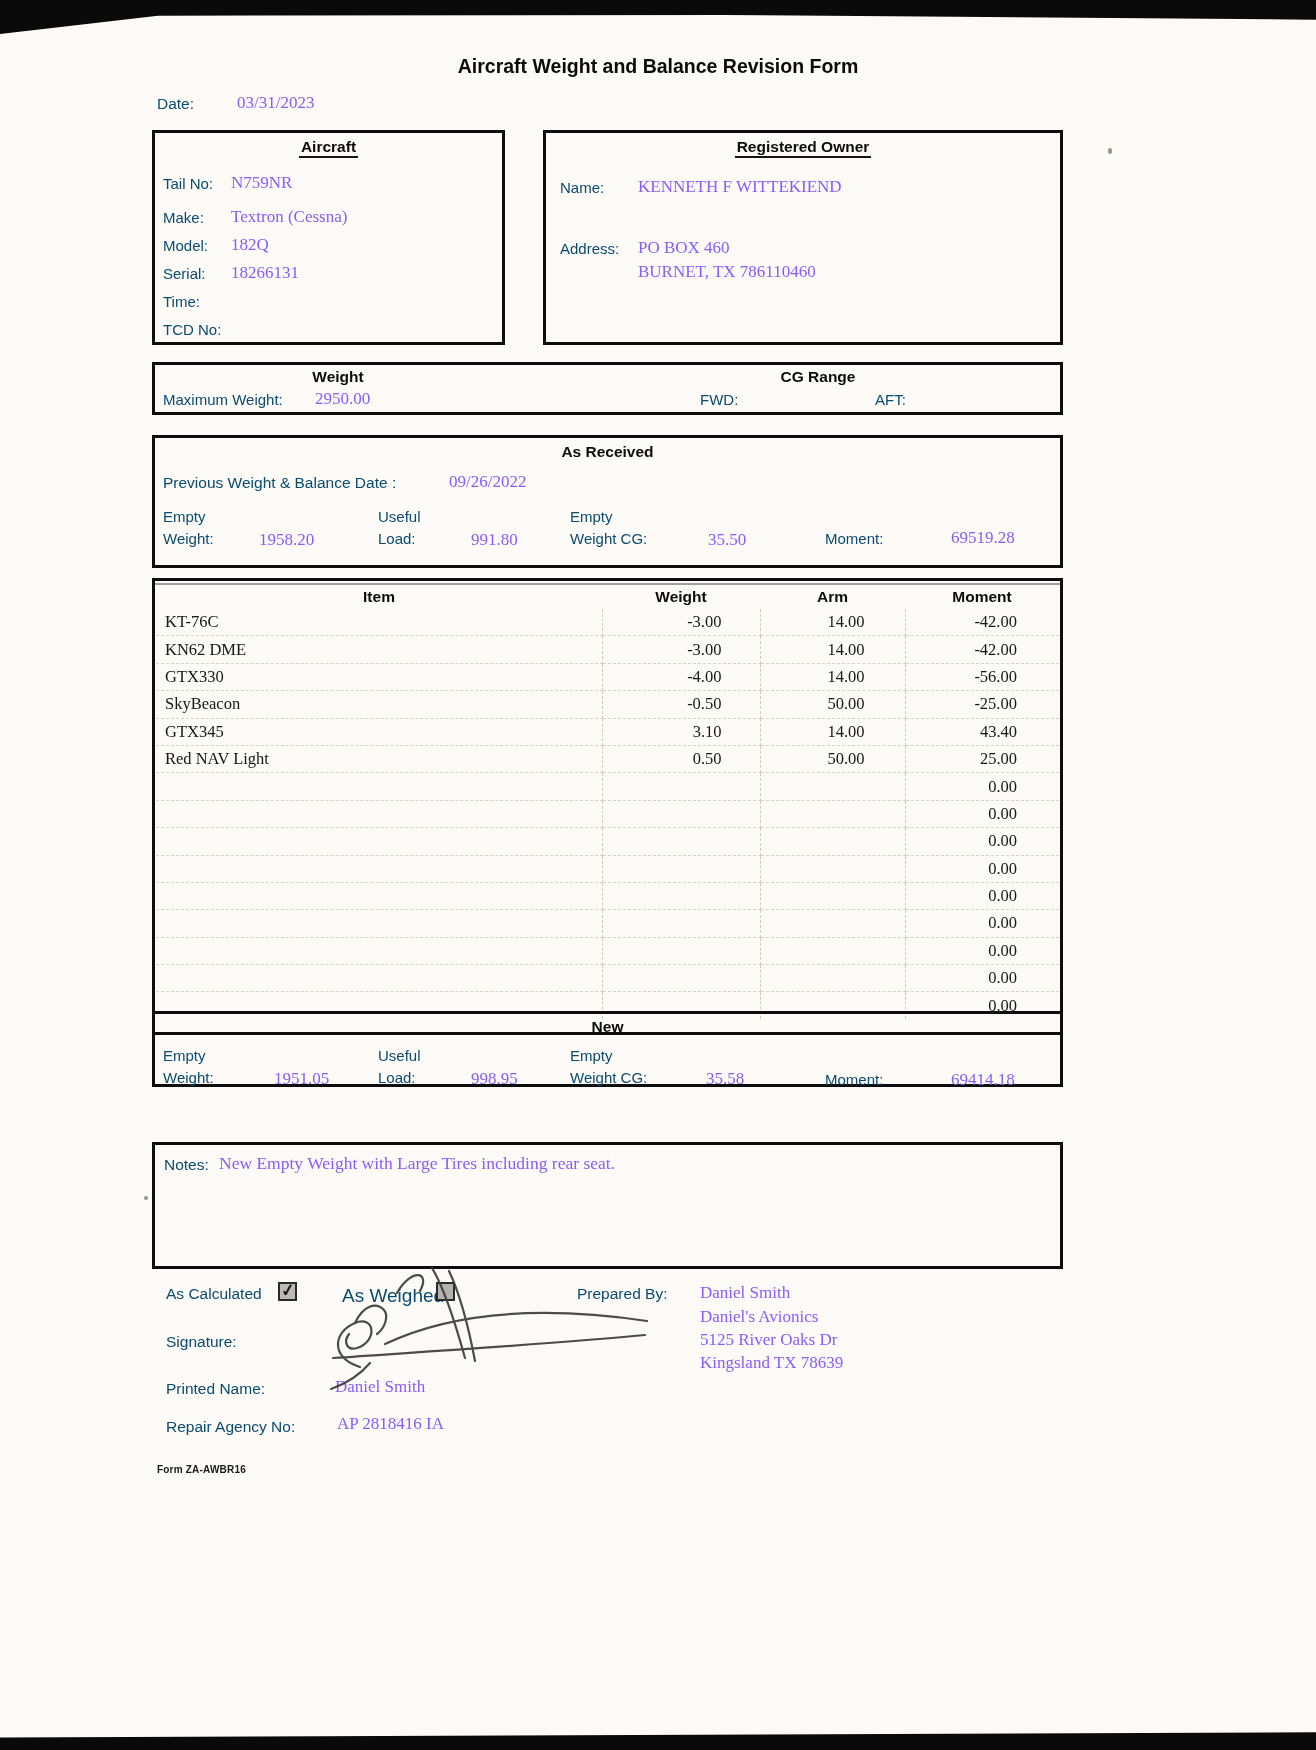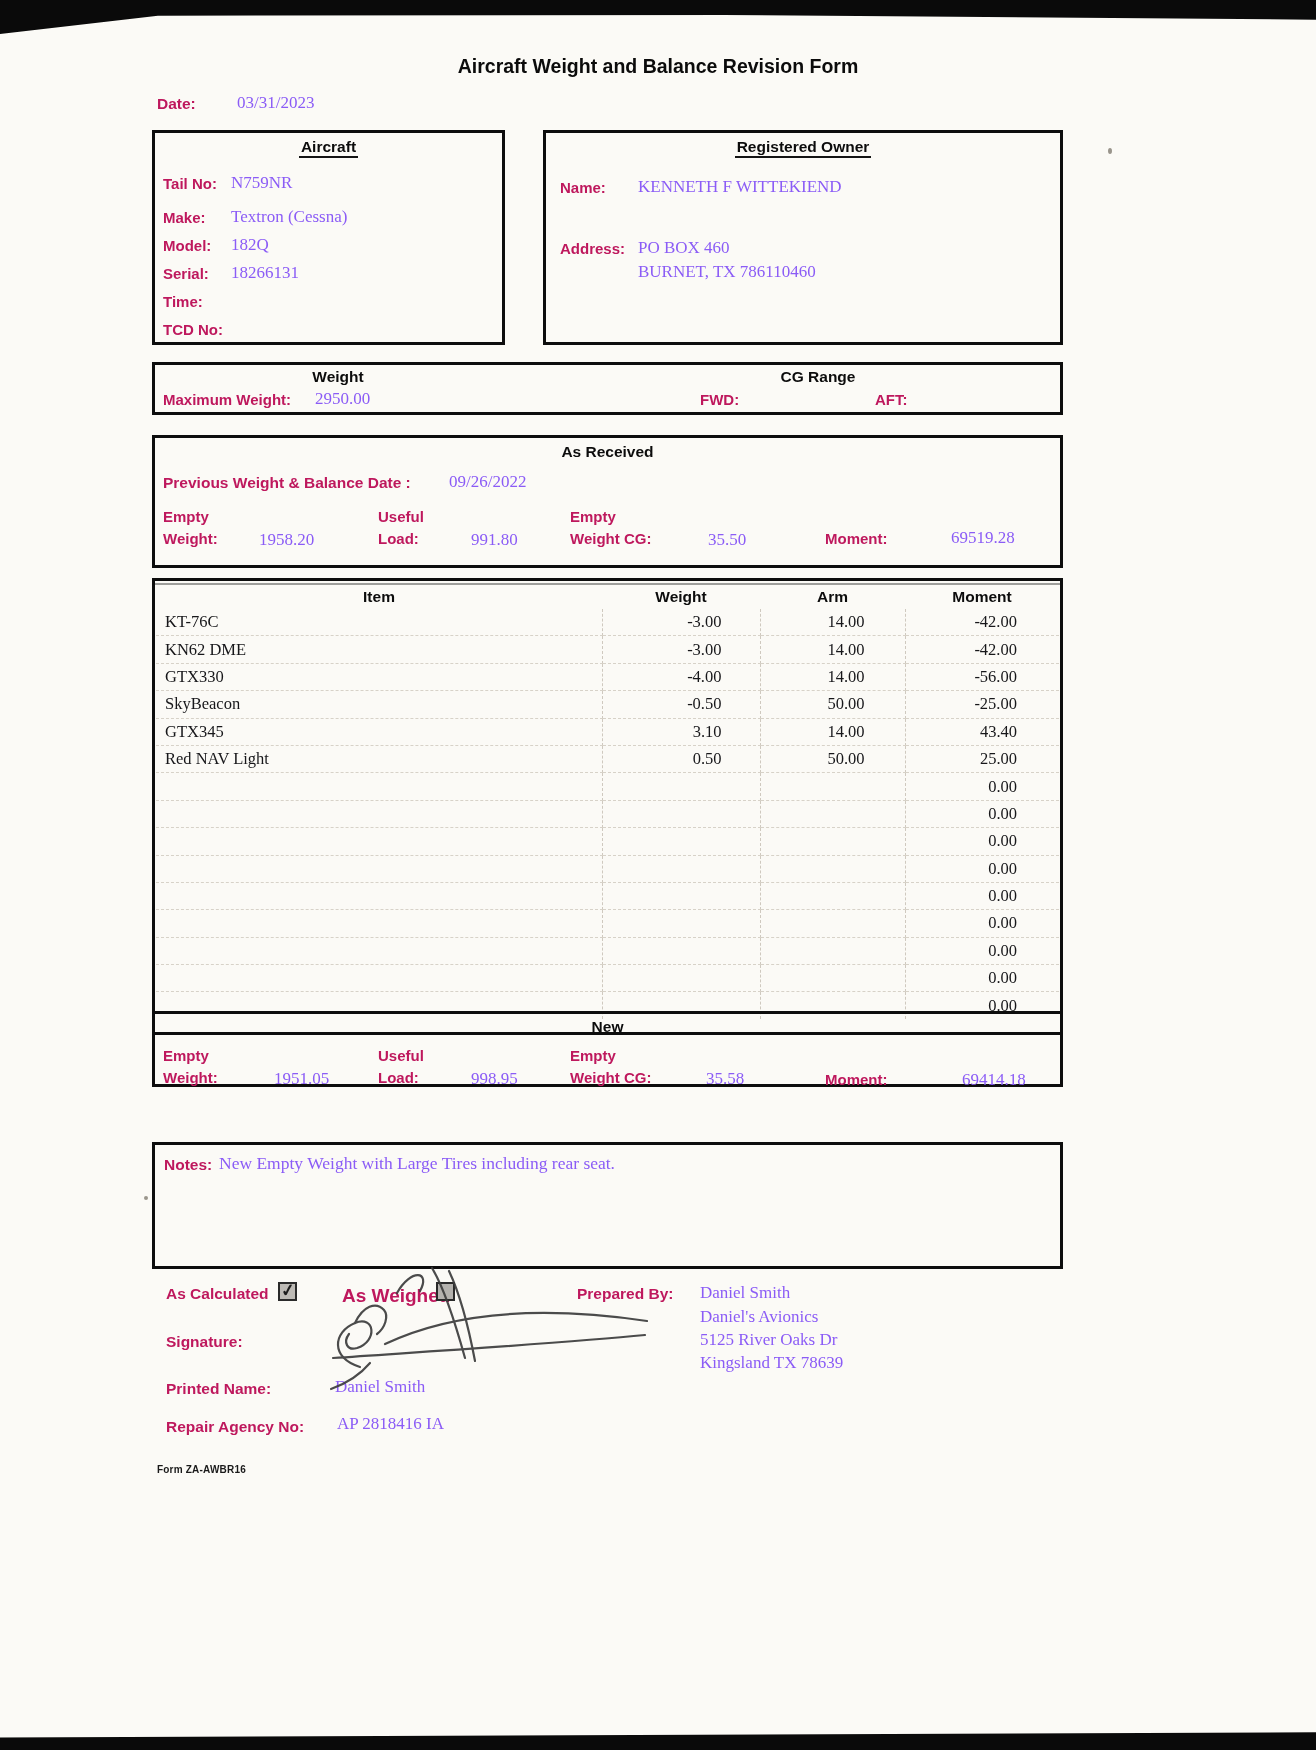--- a/index.html
+++ b/index.html
@@ -10,21 +10,21 @@
     color:#121212;
   }
   .abs{position:absolute;}
   
   .scan-bar-top{left:0;top:0;width:1316px;height:34px;background:#0a0a0a;
     clip-path:polygon(0 0,100% 0,100% 58%,55% 44%,12% 46%,0 100%);}
   .scan-bar-bottom{left:0;top:1732px;width:1316px;height:18px;background:#0a0a0a;
     clip-path:polygon(0 30%,100% 2%,100% 100%,0 100%);}
   .artifact{background:#9a958c;border-radius:50%;}
   
-  .lbl{font-family:"Liberation Sans", sans-serif;font-size:15px;color:#be185d;white-space:nowrap;font-weight:bold;}
+  .lbl{font-family:"Liberation Sans", sans-serif;font-size:15px;color:#0c4a6e;white-space:nowrap;}
   .val{font-family:"Liberation Serif", serif;font-size:17px;color:#8b5cf6;white-space:nowrap;text-align:center;}
   .hdr{font-family:"Liberation Sans", sans-serif;font-weight:bold;font-size:15.5px;color:#0c0c0c;white-space:nowrap;}
   .hdr.u{border-bottom:2px solid #141414;padding:0 2px 1px 2px;}
   .title{font-family:"Liberation Sans", sans-serif;font-weight:bold;font-size:19.5px;color:#0b0b0b;}
   
   .box{position:absolute;border:3px solid #0d0d0d;box-sizing:border-box;background:transparent;}
   .center-line{width:100%;text-align:center;}
   
   .items-table{position:absolute;left:1px;right:1px;top:3px;border-collapse:collapse;table-layout:fixed;width:903px;}
   .items-table th{font-family:"Liberation Sans", sans-serif;font-weight:bold;font-size:15.5px;color:#0c0c0c;
@@ -238,21 +238,21 @@
     <div>Useful</div>
     <div>Load:</div>
   </div>
   <div class="abs val" style="left:316px;top:55px;">998.95</div>
   <div class="abs lbl lbl2" style="left:415px;top:31px;">
     <div>Empty</div>
     <div>Weight CG:</div>
   </div>
   <div class="abs val" style="left:551px;top:55px;">35.58</div>
   <div class="abs lbl" style="left:670px;top:57px;">Moment:</div>
-  <div class="abs val" style="left:796px;top:56px;margin-left:11px;">69414.18</div>
+  <div class="abs val" style="left:796px;top:56px;">69414.18</div>
 </div>
 
 <div class="box" style="left:152px;top:1142px;width:911px;height:127px;">
   <span class="abs lbl" style="left:9px;top:11px;font-size:15.5px;">Notes:</span>
   <span class="abs val" style="left:64px;top:8px;font-size:17.5px;">New Empty Weight with Large Tires including rear seat.</span>
 </div>
 
 <div class="abs lbl" style="left:166px;top:1285px;font-size:15.5px;">As Calculated</div>
 <div class="cbox filled" style="left:278px;top:1282px;">
   <span class="checkmark">✓</span>

